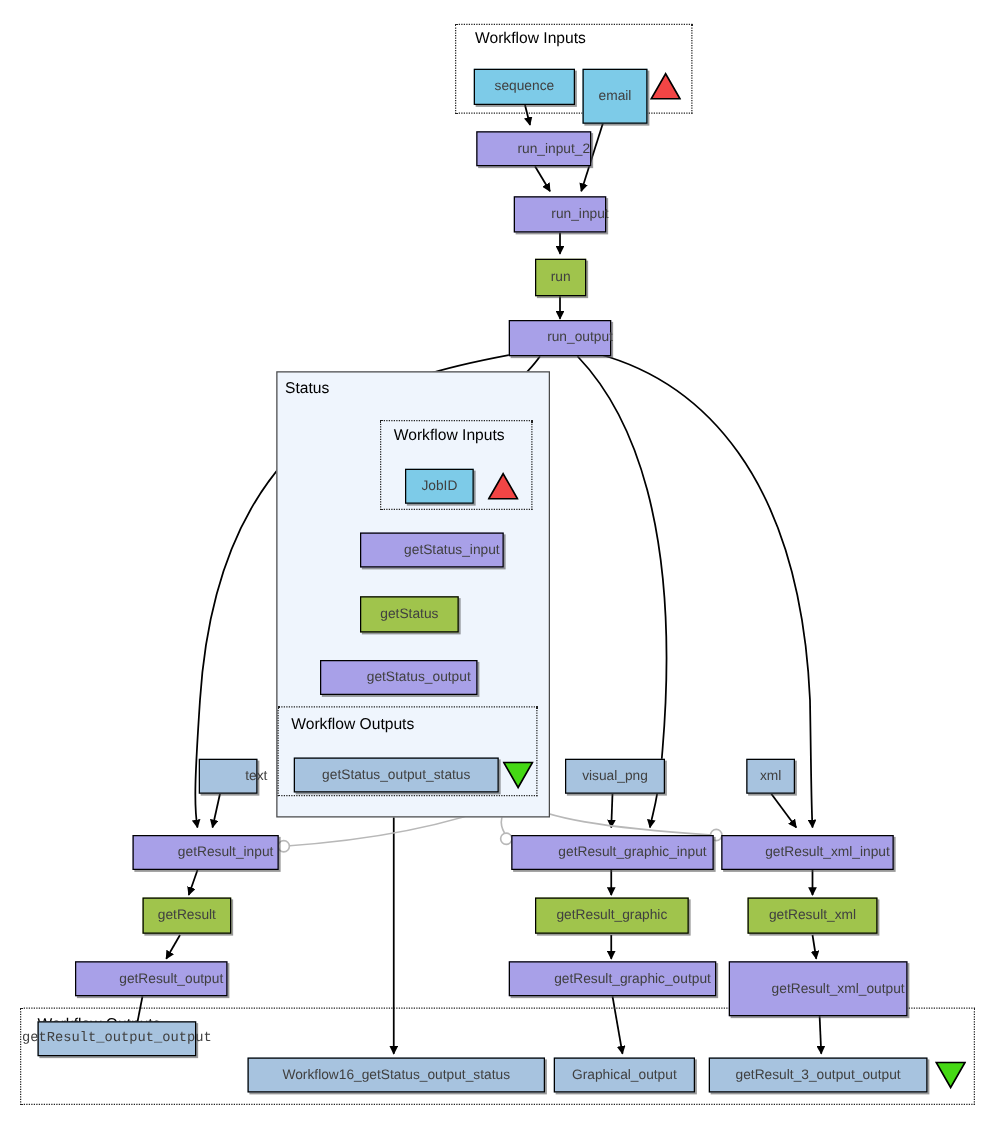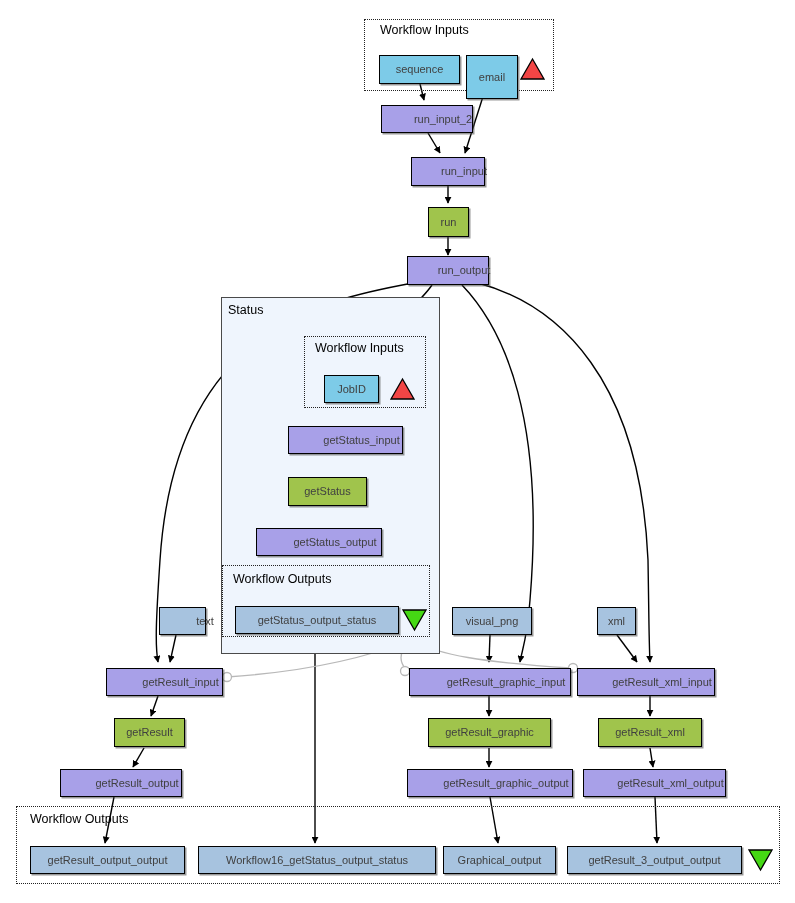--- a/index.html
+++ b/index.html
@@ -155,23 +155,23 @@
   <div class="node n-proc" style="left:409px;top:668px;width:162px;height:28px;">getResult_graphic_input</div>
 
   <div class="node n-run" style="left:428px;top:718px;width:123px;height:29px;">getResult_graphic</div>
 
   <div class="node n-proc" style="left:577px;top:668px;width:138px;height:28px;">getResult_xml_input</div>
 
   <div class="node n-proc" style="left:407px;top:769px;width:166px;height:28px;">getResult_graphic_output</div>
 
   <div class="node n-run" style="left:598px;top:718px;width:104px;height:29px;">getResult_xml</div>
 
-  <div class="node n-proc" style="left:583px;top:769px;width:143px;height:28px;">getResult_xml_output</div>
-
-  <div class="node n-out" style="left:30px;top:846px;width:155px;height:28px;">getResult_output_output</div>
+  <div class="node n-proc" style="left:583px;top:769px;width:143px;height:44px;">getResult_xml_output</div>
+
+  <div class="node n-out" style="left:30px;top:817px;width:127px;height:28px;font-family:Liberation Mono, monospace;">getResult_output_output</div>
 
   <div class="node n-out" style="left:198px;top:846px;width:238px;height:28px;">Workflow16_getStatus_output_status</div>
 
   <div class="node n-out" style="left:443px;top:846px;width:113px;height:28px;">Graphical_output</div>
 
   <div class="node n-out" style="left:567px;top:846px;width:175px;height:28px;">getResult_3_output_output</div>
 
   <div class="tri-wrap" style="left:520px;top:57px;">
     <svg width="25" height="24" viewBox="0 0 25 24">
       <polygon points="12.5,2 24,22 1,22" fill="#f24545" stroke="#000" stroke-width="1.3"></polygon>

